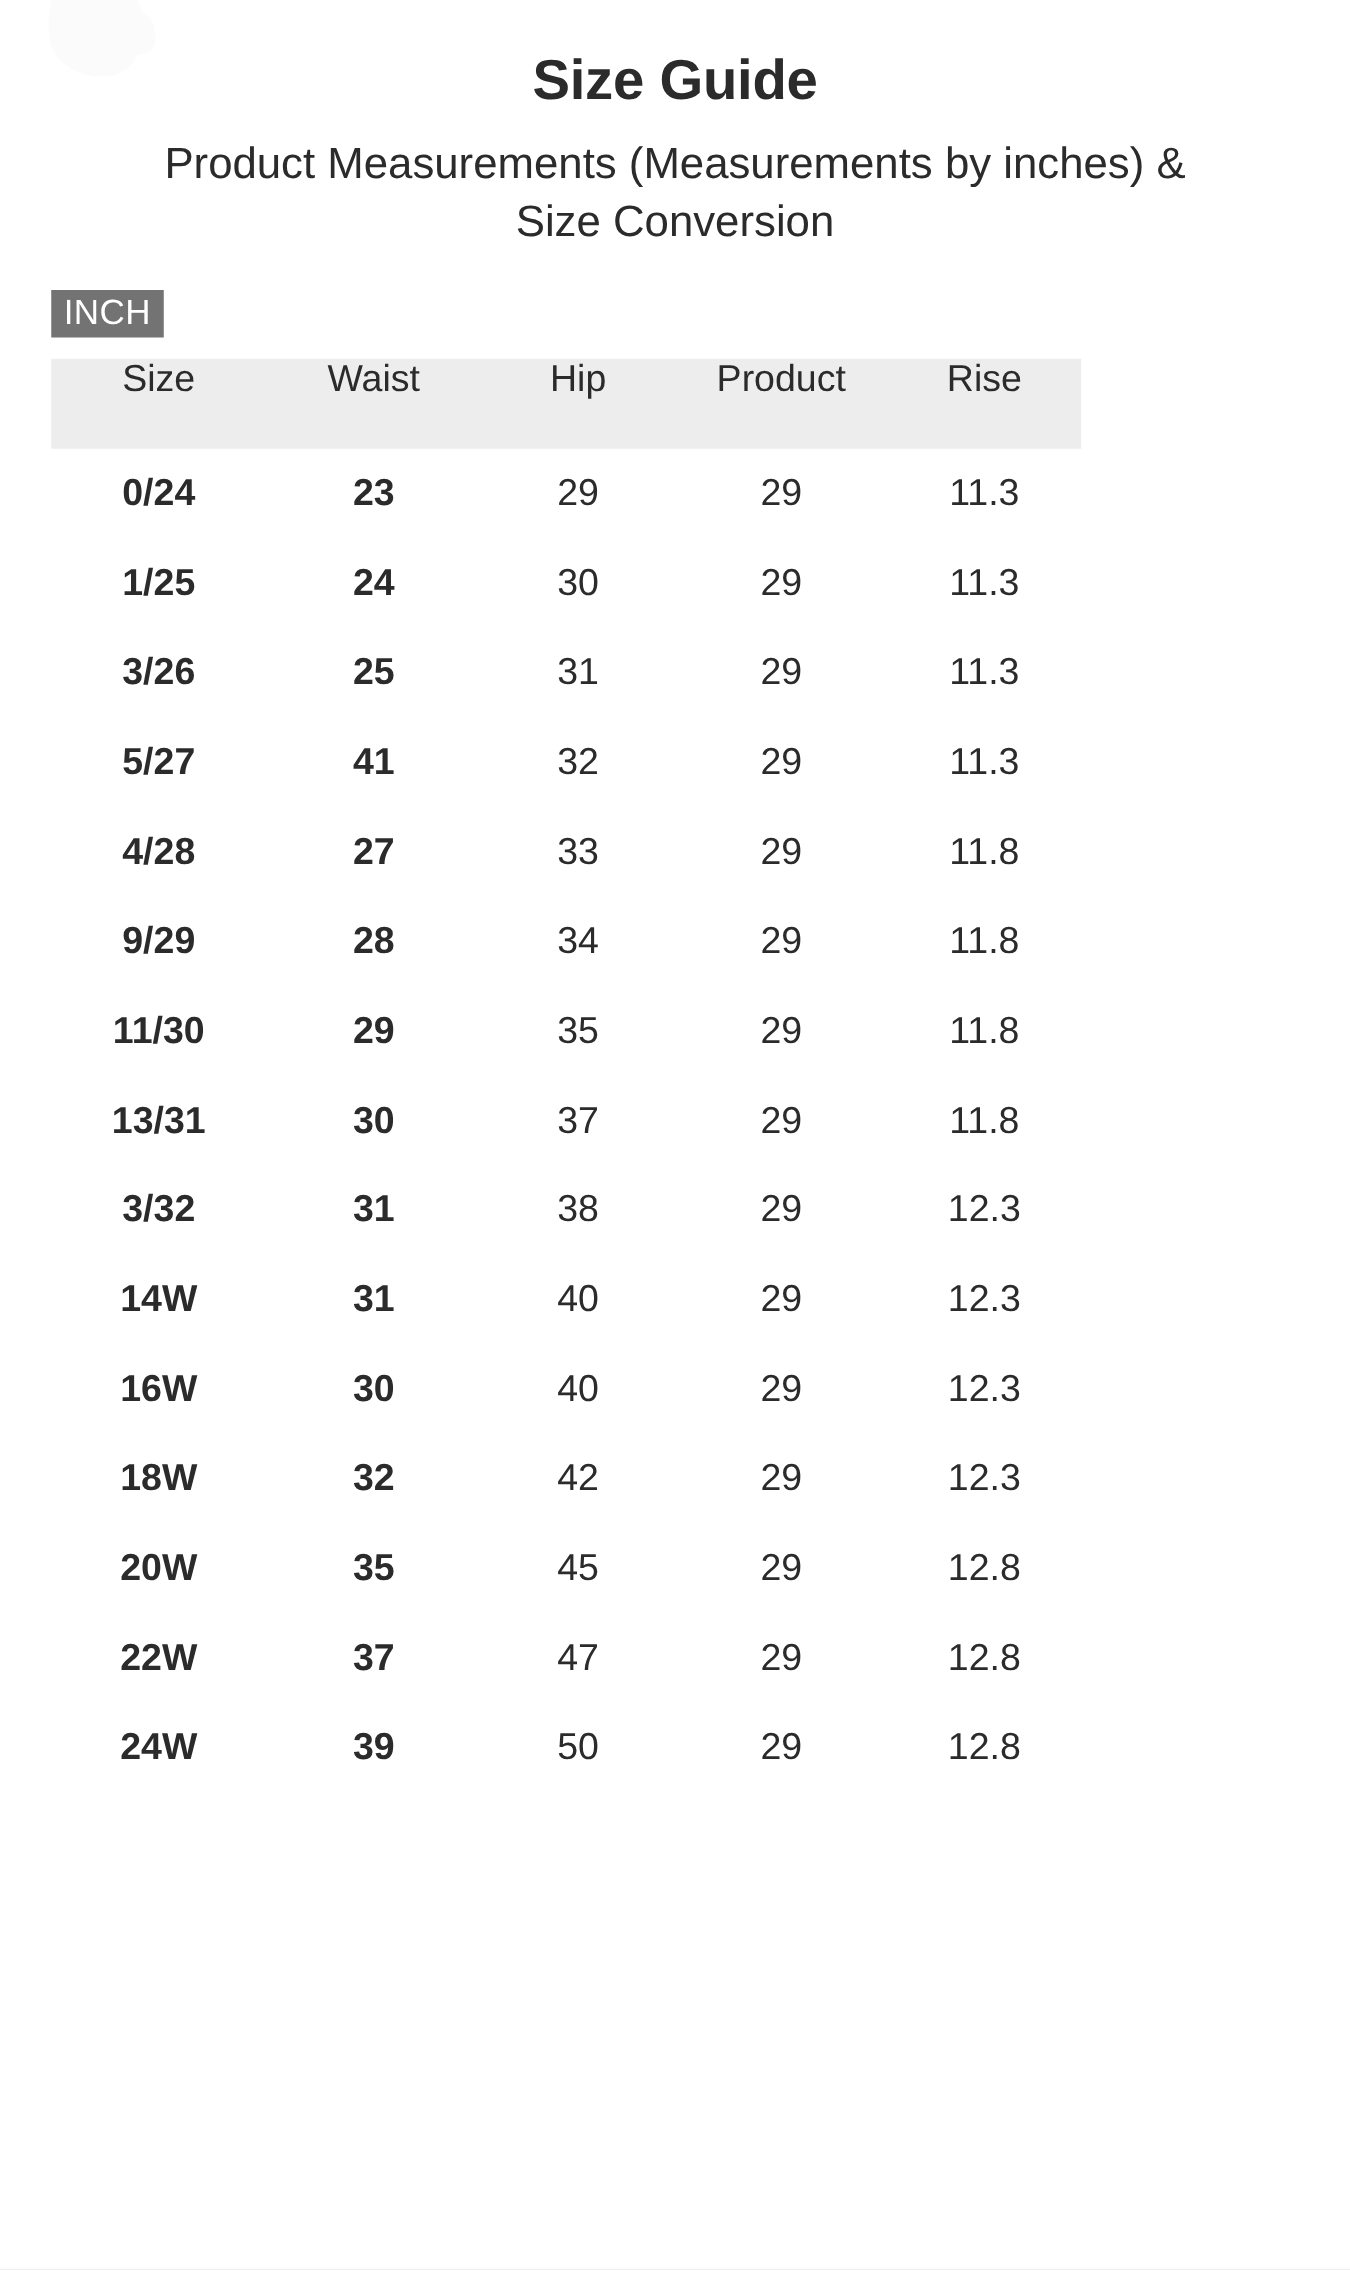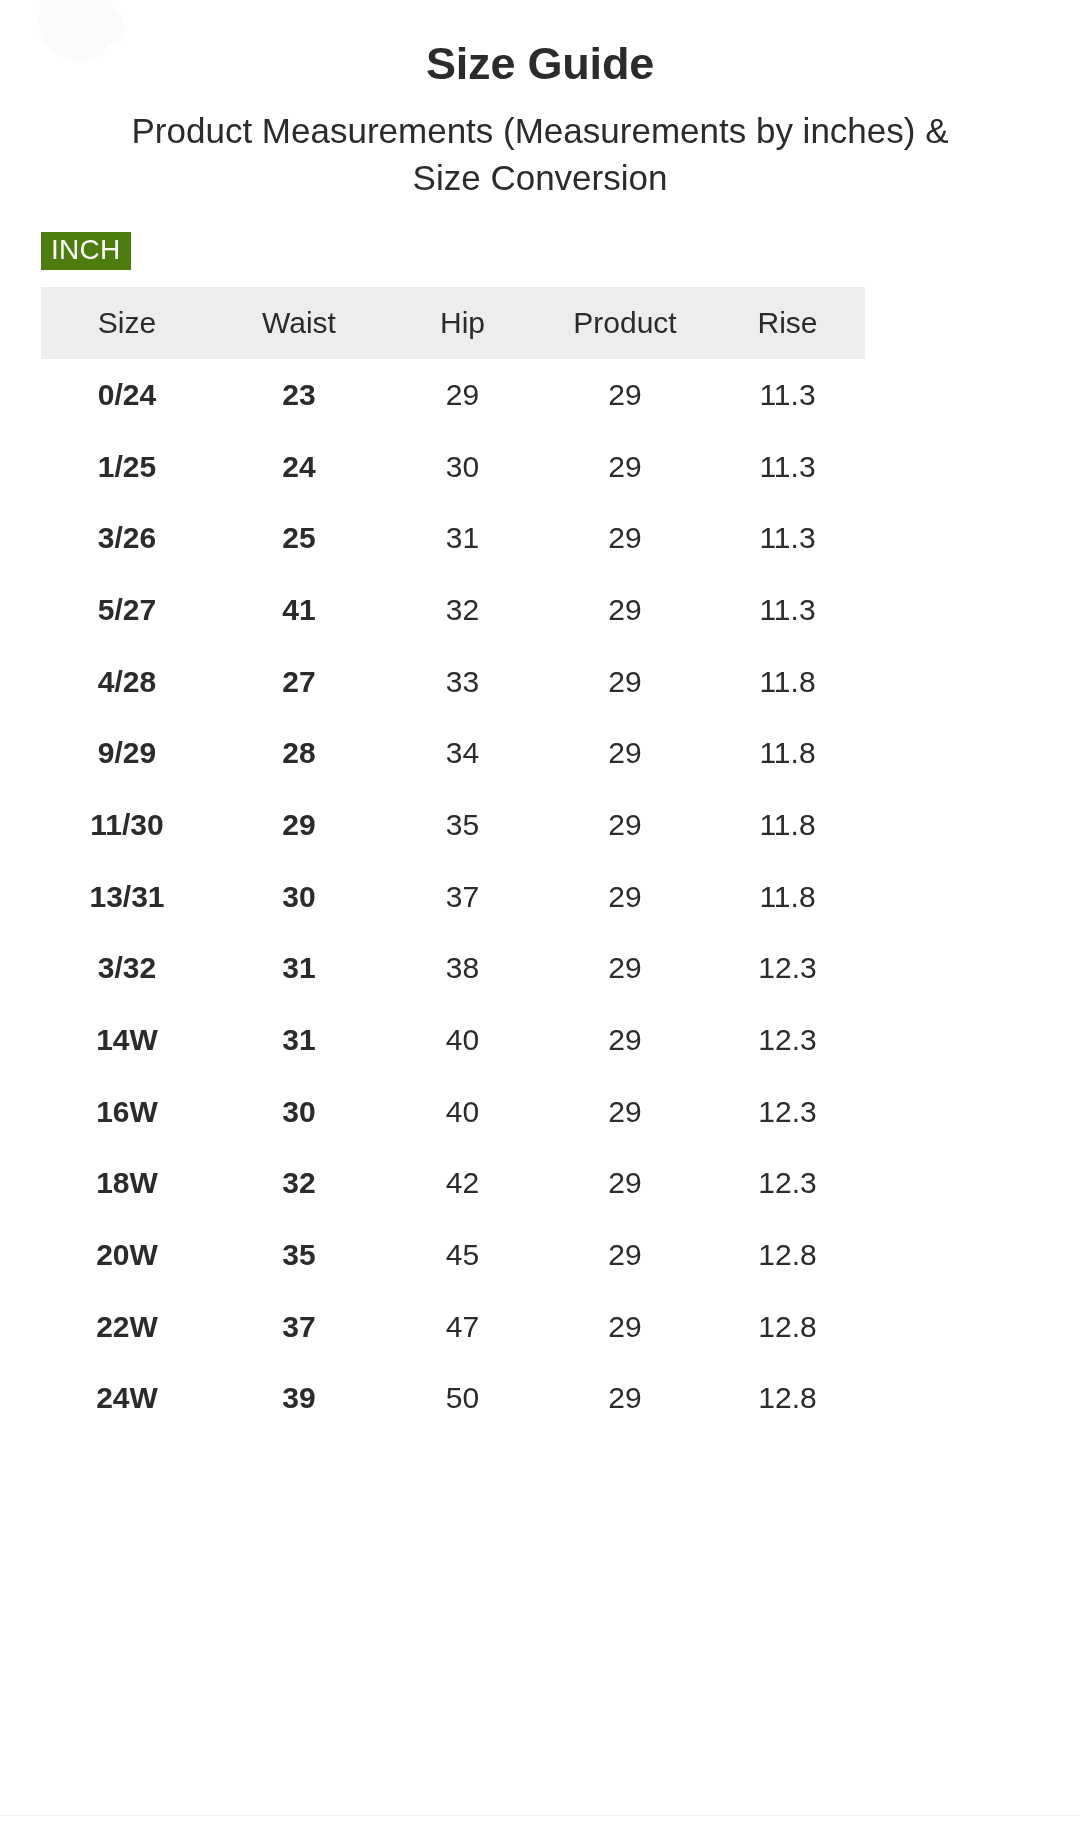--- a/index.html
+++ b/index.html
@@ -36,35 +36,35 @@
 
   .subtitle {
     position:absolute; left:130px; top:108px; width:820px;
     text-align:center;
     font-size:35px; font-weight:400; line-height:1.33;
     color:#2b2b2b;
   }
 
   .unit-badge {
     position:absolute; left:41px; top:232px;
-    background:#4d7c0f; color:#ffffff;
+    background:#737373; color:#ffffff;
     font-size:28px; font-weight:400;
     padding:4px 10px 6px 10px;
     line-height:1.0;
     letter-spacing:0.3px;
   }
 
   .table { position:absolute; left:41px; top:287px; width:824px; }
 
   .row { display:flex; width:100%; }
 
   .head-row {
     background:#ededed;
     height:72px;
-    align-items:center;
+    align-items:flex-start;
   }
 
   .data-row {
     height:71.7px;
     align-items:center;
   }
 
   .cell { text-align:center; font-size:30px; color:#2b2b2b; }
   .c-size   { width:172px; }
   .c-waist  { width:172px; }

